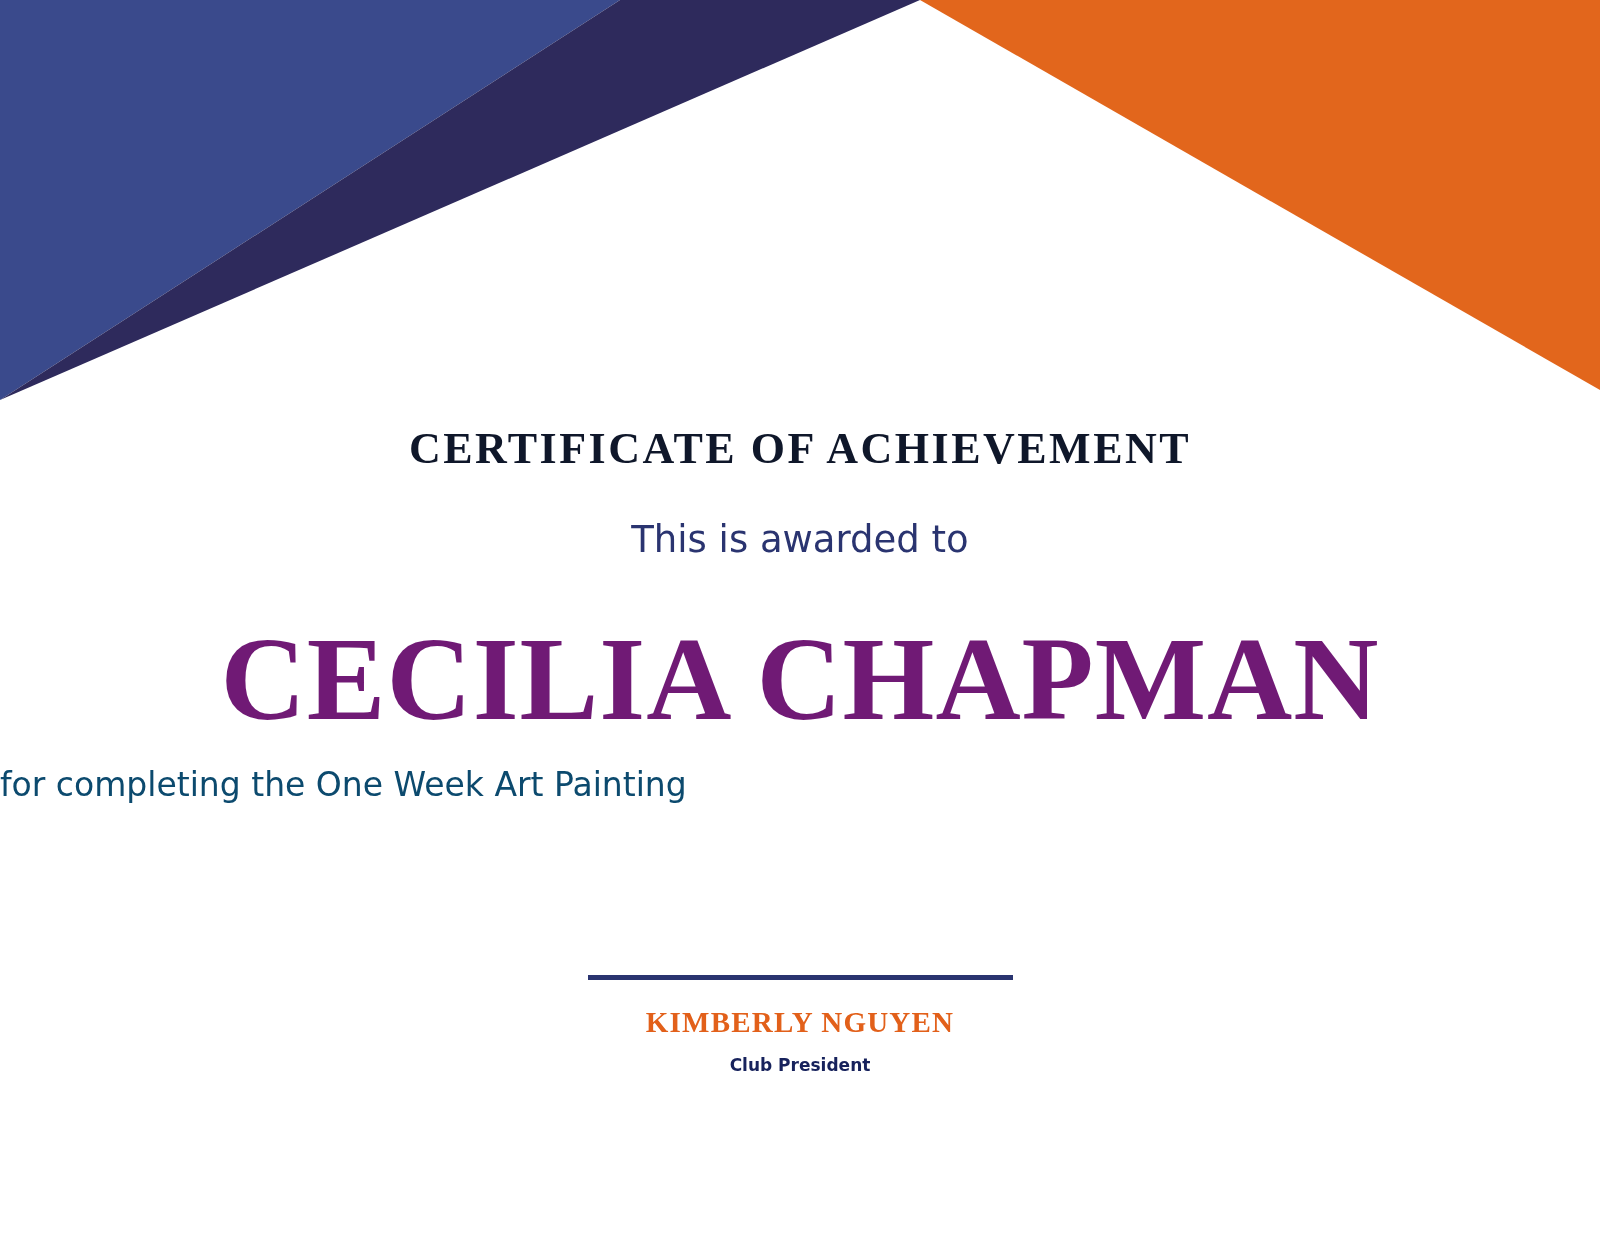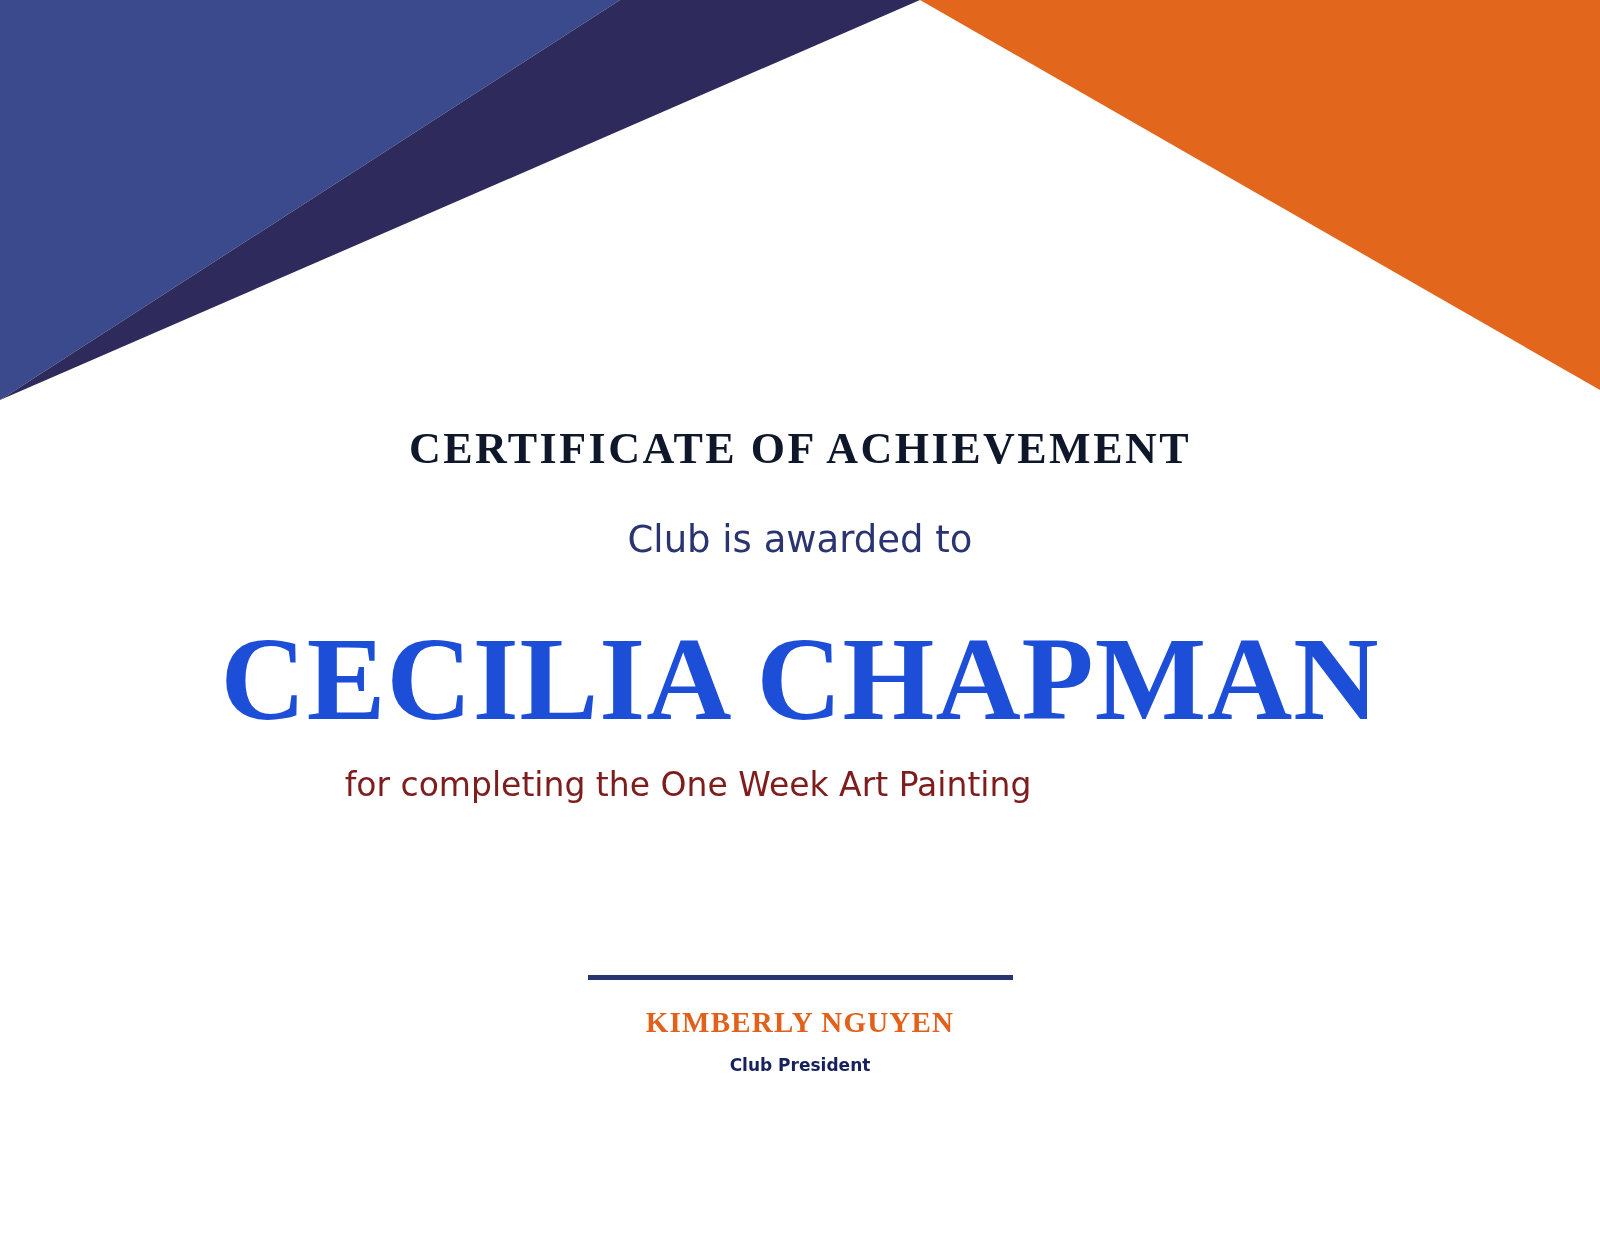--- a/index.html
+++ b/index.html
@@ -63,32 +63,31 @@
     position: absolute;
     top: 618px;
     left: 0;
     width: 1600px;
     text-align: center;
     font-family: "Liberation Serif", serif;
     font-weight: bold;
     font-size: 118px;
     line-height: 1.05;
     letter-spacing: 1px;
-    color: #1d4ed8;
+    color: #701a75;
     text-transform: uppercase;
   }
   .description {
     position: absolute;
     top: 762px;
     left: 0;
     width: 1376px;
-    text-align: center;
     font-size: 33px;
     line-height: 1.42;
-    color: #7f1d1d;
+    color: #0c4a6e;
     font-family: "DejaVu Sans", sans-serif;
   }
   .signatures {
     position: absolute;
     top: 975px;
     left: 0;
     width: 1600px;
     display: flex;
     justify-content: center;
     gap: 175px;
@@ -130,21 +129,21 @@
 
     <polygon points="620,0 920,0 0,400" fill="#2e2a5c"></polygon>
 
     <polygon points="920,0 1600,0 1600,390" fill="#e2661c"></polygon>
   </svg>
 
   <div class="content">
 
     <div class="title">Certificate of Achievement</div>
 
-    <div class="awarded-to">Club is awarded to</div>
+    <div class="awarded-to">This is awarded to</div>
 
     <div class="recipient">Cecilia Chapman</div>
 
     <div class="description">
       <div>for completing the One Week Art Painting</div>
     </div>
 
     <div class="signatures">
 
       <div class="signature-block">

